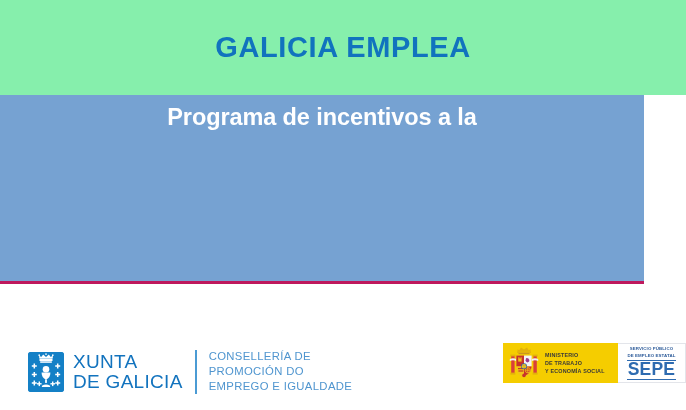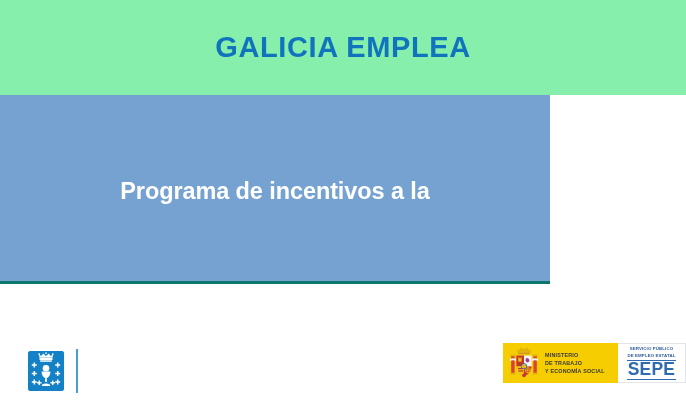--- a/index.html
+++ b/index.html
@@ -35,28 +35,28 @@
     line-height: 1;
     text-align: center;
     white-space: nowrap;
   }
 
   
   .banner {
     position: absolute;
     left: 0;
     top: 95px;
-    width: 550px;
+    width: 644px;
     height: 189px;
     background: #76A2D2;
-    border-bottom: 3px solid #0f766e;
+    border-bottom: 3px solid #be185d;
     box-sizing: border-box;
     display: flex;
     align-items: center;
-    justify-content: center;
+    justify-content: flex-start;
     flex-direction: column;
   }
   .banner-text {
     color: #ffffff;
     font-size: 23.5px;
     font-weight: bold;
     line-height: 1.38;
     text-align: center;
     letter-spacing: -0.1px;
     padding-top: 6px;
@@ -250,23 +250,32 @@
               <rect x="-2.3" y="-0.7" width="4.6" height="1.4"></rect>
           </g>
           <g transform="translate(24.7,31.8)">
             <rect x="-0.7" y="-2.3" width="1.4" height="4.6"></rect>
               <rect x="-2.3" y="-0.7" width="4.6" height="1.4"></rect>
           </g>
         </g>
       </svg>
     </div>
 
+    <div class="xunta-wordmark">
+      <span>XUNTA</span>
+      <span>DE GALICIA</span>
+    </div>
 
     <div class="vdivider"></div>
 
+    <div class="conselleria">
+      <span>CONSELLERÍA DE</span>
+      <span>PROMOCIÓN DO</span>
+      <span>EMPREGO E IGUALDADE</span>
+    </div>
   </div>
 
   <div class="gob-block">
 
     <div class="gob-yellow">
       <div class="coat">
         <svg viewBox="0 0 32 40" width="32" height="40" aria-hidden="true">
 
           <g>
             <path d="M9.5 8.2 L22.5 8.2 L22.5 6.2 L20.8 7.2 L19.0 4.6 L16 6.6 L13 4.6 L11.2 7.2 L9.5 6.2 Z" fill="#E2B10B"></path>

